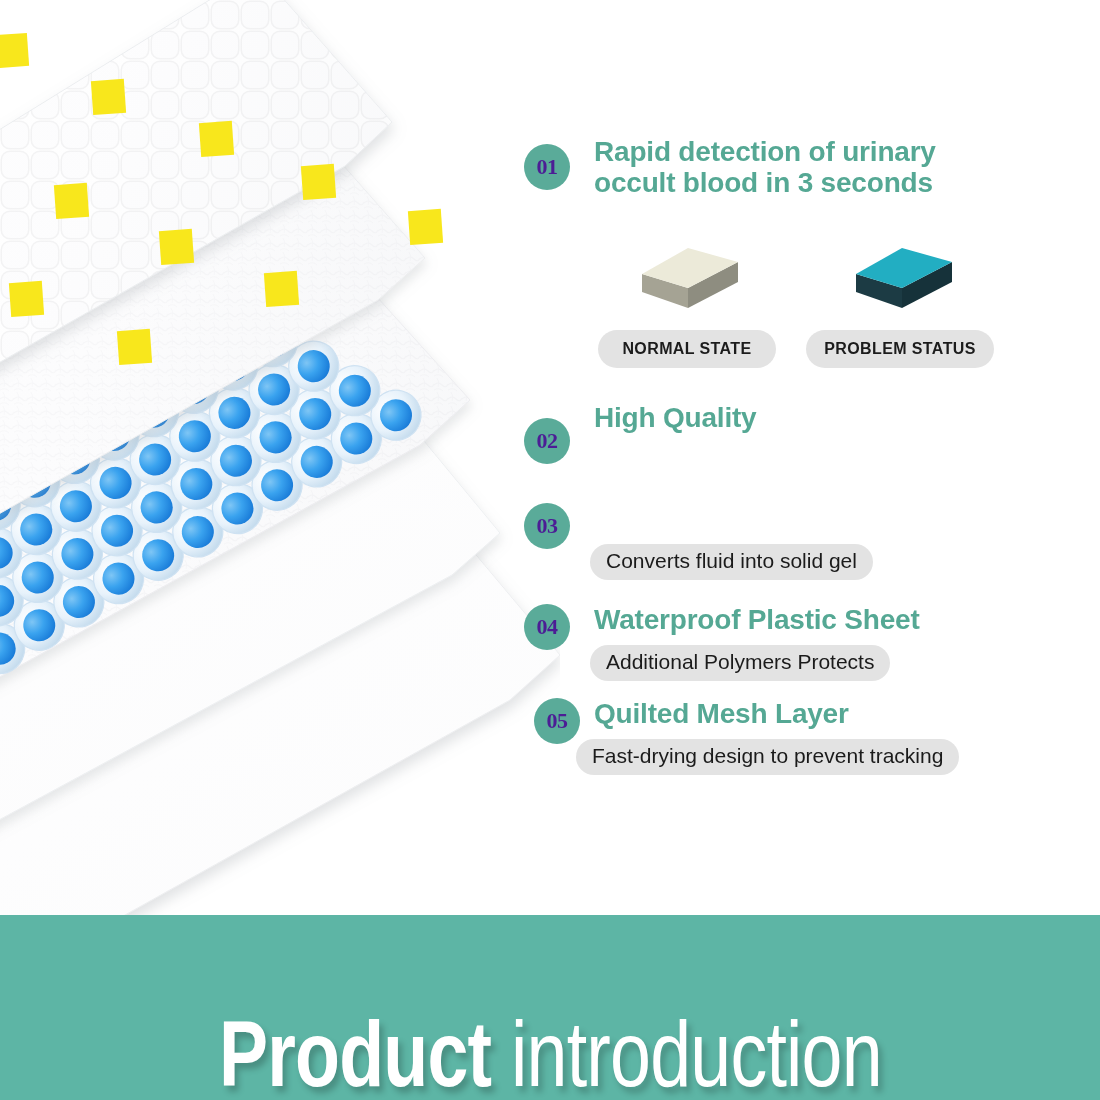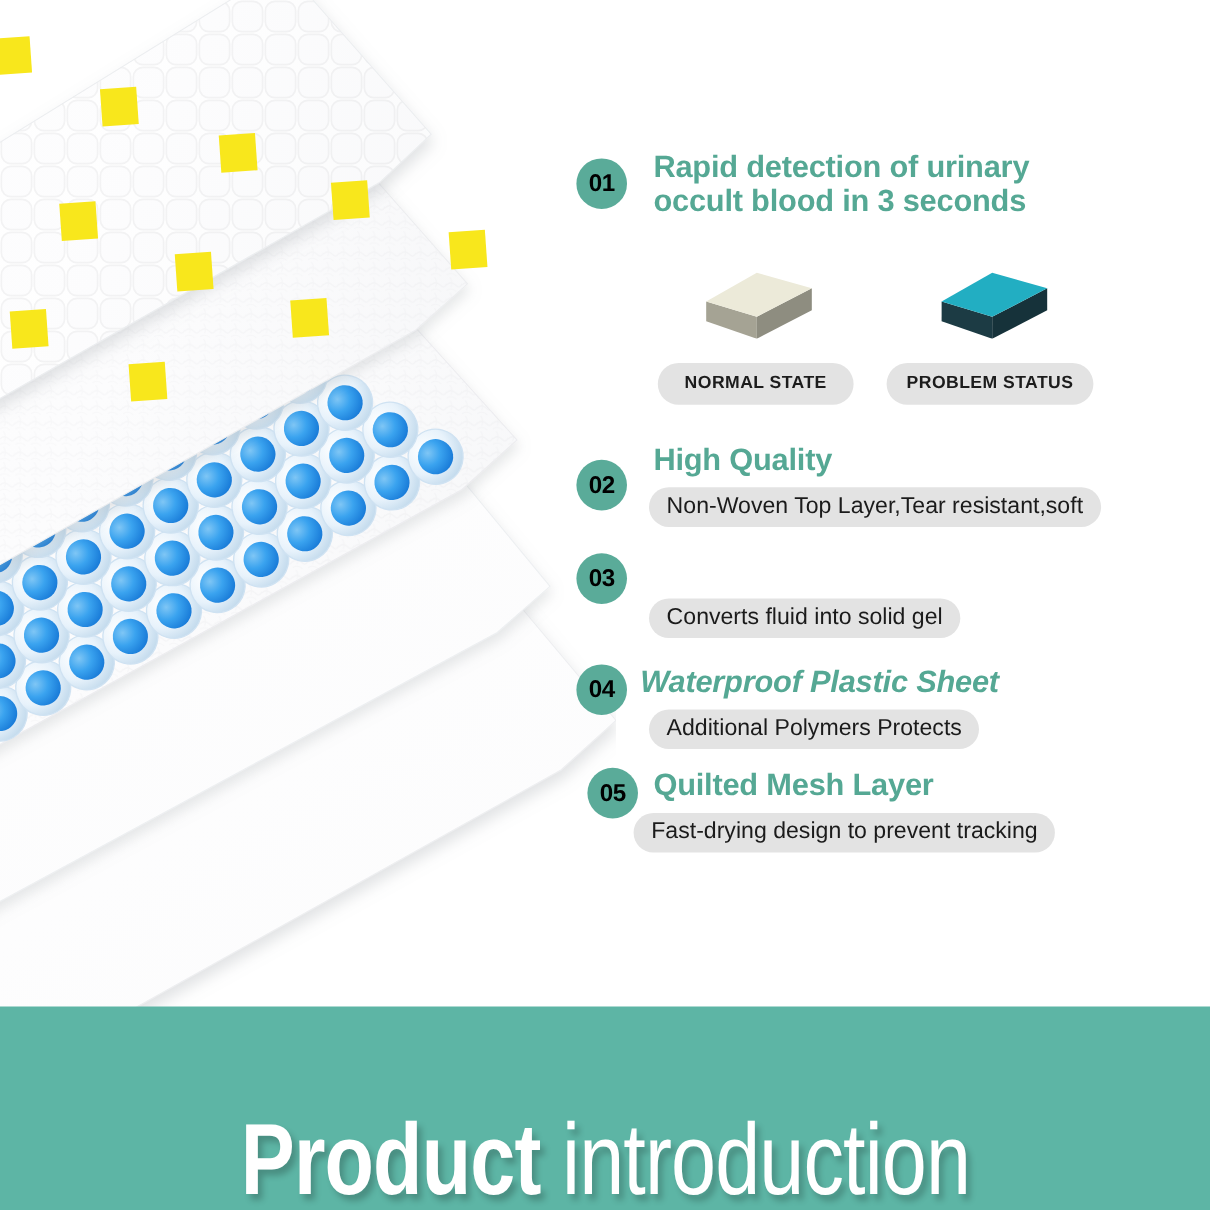--- a/index.html
+++ b/index.html
@@ -48,28 +48,28 @@
     width: 582px;
     height: 920px;
   }
 
   .num-circle {
     position: absolute;
     width: 46px;
     height: 46px;
     border-radius: 50%;
     background: #5aab99;
-    color: #000000;
+    color: #4c1d95;
     font-size: 22px;
     font-weight: bold;
     letter-spacing: -0.5px;
     display: flex;
     align-items: center;
     justify-content: center;
-    font-family: Liberation Sans, sans-serif;
+    font-family: Liberation Serif, serif;
     box-sizing: border-box;
   }
 
   .feat-title {
     position: absolute;
     color: #55a894;
     font-weight: bold;
     font-size: 28px;
     line-height: 1.12;
     letter-spacing: -0.2px;
@@ -462,27 +462,26 @@
         <polygon points="58,76 58,96 108,70 108,50" fill="#16323a"></polygon>
         <polygon points="12,62 58,36 108,50 58,76" fill="#22aec2"></polygon>
       </svg>
     </div>
 
     <div class="state-pill" style="left:288px; top:330px; width:188px;">PROBLEM STATUS</div>
     <div class="state-pill" style="left:80px; top:330px; width:178px;">NORMAL STATE</div>
 
     <div class="num-circle" style="left:6px; top:418px;">02</div>
     <div class="feat-title" style="left:76px; top:402px;">High Quality</div>
-    <div class="pill" style="left:72px; top:443px;">Non-Woven Top Layer,Tear resistant,soft</div>
 
     <div class="num-circle" style="left:6px; top:503px;">03</div>
     <div class="pill" style="left:72px; top:544px;">Converts fluid into solid gel</div>
 
     <div class="num-circle" style="left:6px; top:604px;">04</div>
-    <div class="feat-title" style="left:64px; top:604px;font-style:italic;">Waterproof Plastic Sheet</div>
+    <div class="feat-title" style="left:76px; top:604px;">Waterproof Plastic Sheet</div>
     <div class="pill" style="left:72px; top:645px;">Additional Polymers Protects</div>
 
     <div class="num-circle" style="left:16px; top:698px;">05</div>
     <div class="feat-title" style="left:76px; top:698px;">Quilted Mesh Layer</div>
     <div class="pill" style="left:58px; top:739px;">Fast-drying design to prevent tracking</div>
   </div>
 
   <div id="banner">
     <div id="banner-text"><span id="banner-strong">Product</span><span id="banner-light"> introduction</span></div>
   </div>

